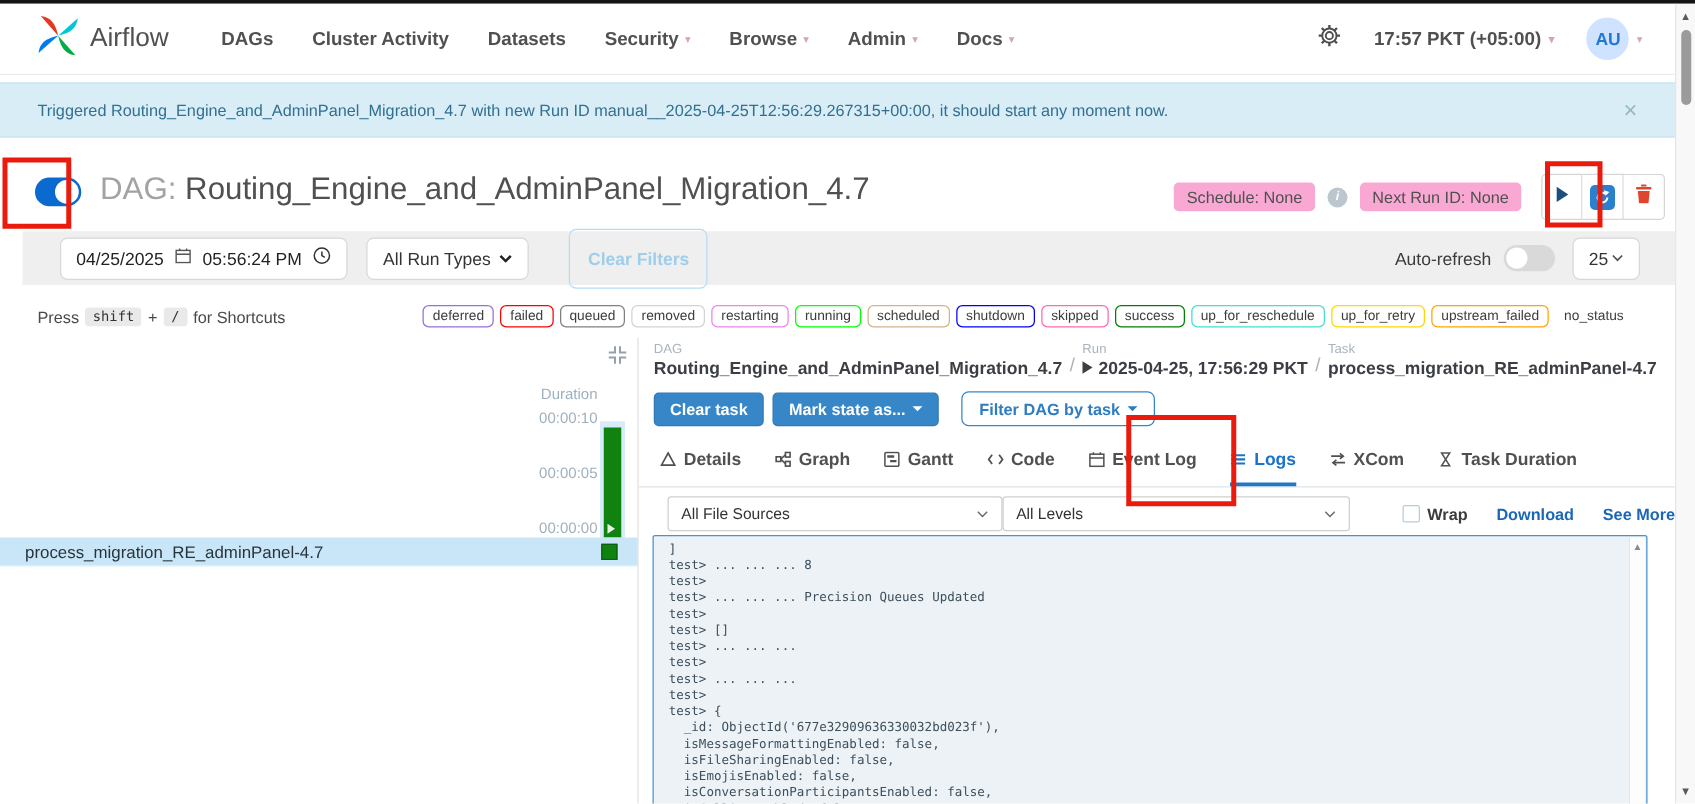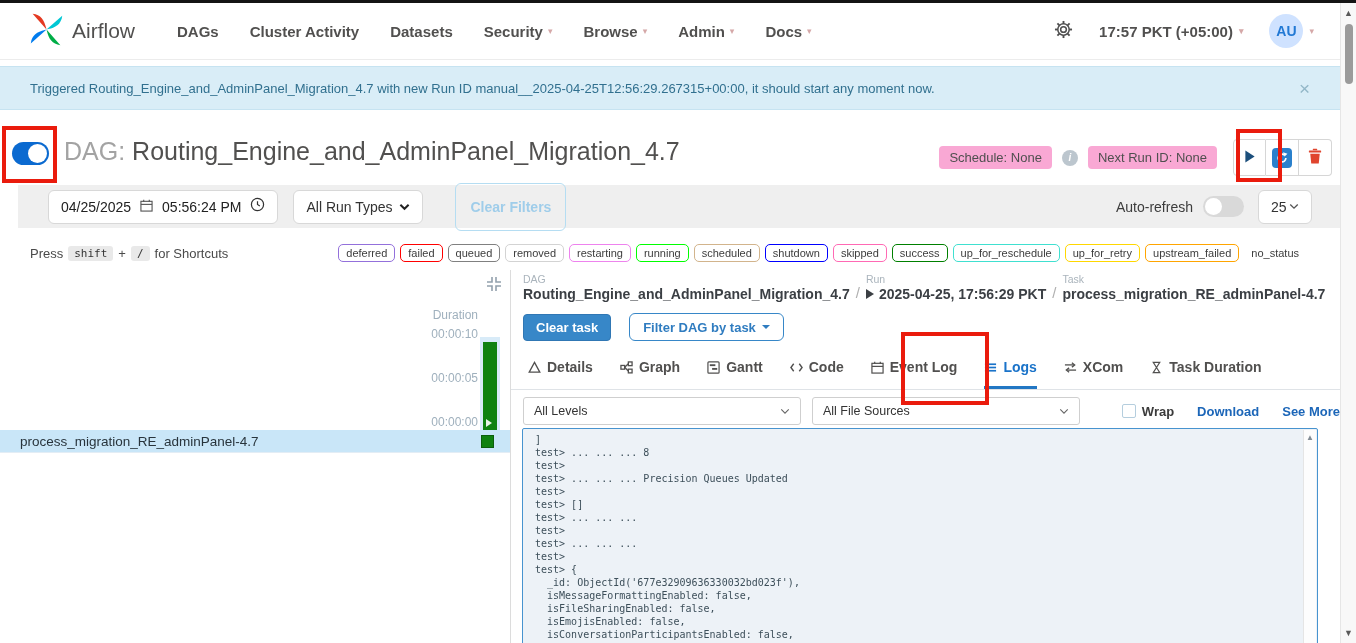--- a/index.html
+++ b/index.html
@@ -25,21 +25,21 @@
             font-weight:700; font-size:14px; display:flex; align-items:center; justify-content:center; }
 
   
   .alert { position:absolute; left:0; top:66px; width:1340px; height:44px; background:#d9edf7;
            border-top:1px solid #c6e3f1; border-bottom:1px solid #c6e3f1;
            display:flex; align-items:center; padding:0 30px; }
   .alert-text { font-size:13px; color:#31708f; }
   .alert-close { margin-left:auto; color:#93b7c8; font-size:19px; line-height:1; cursor:pointer; }
 
   
-  .dag-header { position:absolute; left:0; top:125px; right:16px; height:58px; }
+  .dag-header { position:absolute; left:16px; top:125px; right:16px; height:58px; }
   .switch { position:relative; border-radius:12px; cursor:pointer; }
   .switch.on  { background:#0b6ad0; }
   .switch.off { background:#d9d9d9; }
   .switch .knob { position:absolute; top:2px; border-radius:50%; background:#fff; }
   .dag-toggle { position:absolute; left:12px; top:17px; width:37px; height:23px; }
   .dag-toggle .knob { right:2px; width:19px; height:19px; }
   .dag-title { position:absolute; left:64px; top:12px; font-size:25px; color:#51504f; white-space:nowrap; }
   .dag-prefix { color:#a3a3a3; }
   .dag-right { position:absolute; right:8px; top:14px; display:flex; align-items:center; gap:10px; }
   .chip { background:#f9a8d4; border-radius:4px; padding:4px 10px; font-size:13px; font-weight:400; color:#4f4f4f; white-space:nowrap; }
@@ -379,20 +379,24 @@
       <div class="bc-group">
         <span class="bc-label">Task</span>
         <span class="bc-value">process_migration_RE_adminPanel-4.7</span>
       </div>
     </div>
 
     <div class="actions">
       <button class="btn-blue">
           <span>Clear task</span>
         </button>
+      <button class="btn-blue">
+          <span>Mark state as...</span>
+          <span class="caret-down"></span>
+        </button>
       <button class="btn-outline">
           <span>Filter DAG by task</span>
           <span class="caret-down"></span>
         </button>
     </div>
 
     <div class="tabs" id="tabs">
         <div class="tab">
           <span class="ticon">
             <svg viewBox="0 0 14 14" width="13" height="13" fill="none" stroke="currentColor" stroke-width="1.4">
@@ -469,32 +473,32 @@
             <svg viewBox="0 0 14 14" width="13" height="13" fill="none" stroke="currentColor" stroke-width="1.3">
               <path d="M3.5 1.5 H10.5 L7 7 Z"></path>
               <path d="M3.5 12.5 H10.5 L7 7 Z"></path>
             </svg>
           </span>
           <span>Task Duration</span>
         </div>
       </div>
 
     <div class="log-controls">
+      <div class="thin-select fs">
+        <span class="select-label">All File Sources</span>
+        <svg viewBox="0 0 12 8" width="10" height="7">
+            <polyline points="1.5,1.5 6,6 10.5,1.5" fill="none" stroke="#666" stroke-width="1.3"></polyline>
+          </svg>
+      </div>
       <div class="thin-select lv">
         <span class="select-label">All Levels</span>
         <svg viewBox="0 0 12 8" width="10" height="7">
             <polyline points="1.5,1.5 6,6 10.5,1.5" fill="none" stroke="#666" stroke-width="1.3"></polyline>
           </svg>
       </div>
-      <div class="thin-select fs">
-        <span class="select-label">All File Sources</span>
-        <svg viewBox="0 0 12 8" width="10" height="7">
-            <polyline points="1.5,1.5 6,6 10.5,1.5" fill="none" stroke="#666" stroke-width="1.3"></polyline>
-          </svg>
-      </div>
       <div class="wrap-box"></div>
       <span class="wrap-label">Wrap</span>
       <span class="blue-link">Download</span>
       <span class="blue-link">See More</span>
     </div>
 
     <div class="log-box">
       <div class="log-lines" id="log-lines"><div class="log-line">]</div><div class="log-line">test&gt; ... ... ... 8</div><div class="log-line">test&gt;</div><div class="log-line">test&gt; ... ... ... Precision Queues Updated</div><div class="log-line">test&gt;</div><div class="log-line">test&gt; []</div><div class="log-line">test&gt; ... ... ...</div><div class="log-line">test&gt;</div><div class="log-line">test&gt; ... ... ...</div><div class="log-line">test&gt;</div><div class="log-line">test&gt; {</div><div class="log-line">  _id: ObjectId('677e32909636330032bd023f'),</div><div class="log-line">  isMessageFormattingEnabled: false,</div><div class="log-line">  isFileSharingEnabled: false,</div><div class="log-line">  isEmojisEnabled: false,</div><div class="log-line">  isConversationParticipantsEnabled: false,</div><div class="log-line">  isCallingEnabled: false,</div></div>
       <div class="log-scroll">
         <div class="up">▲</div>

